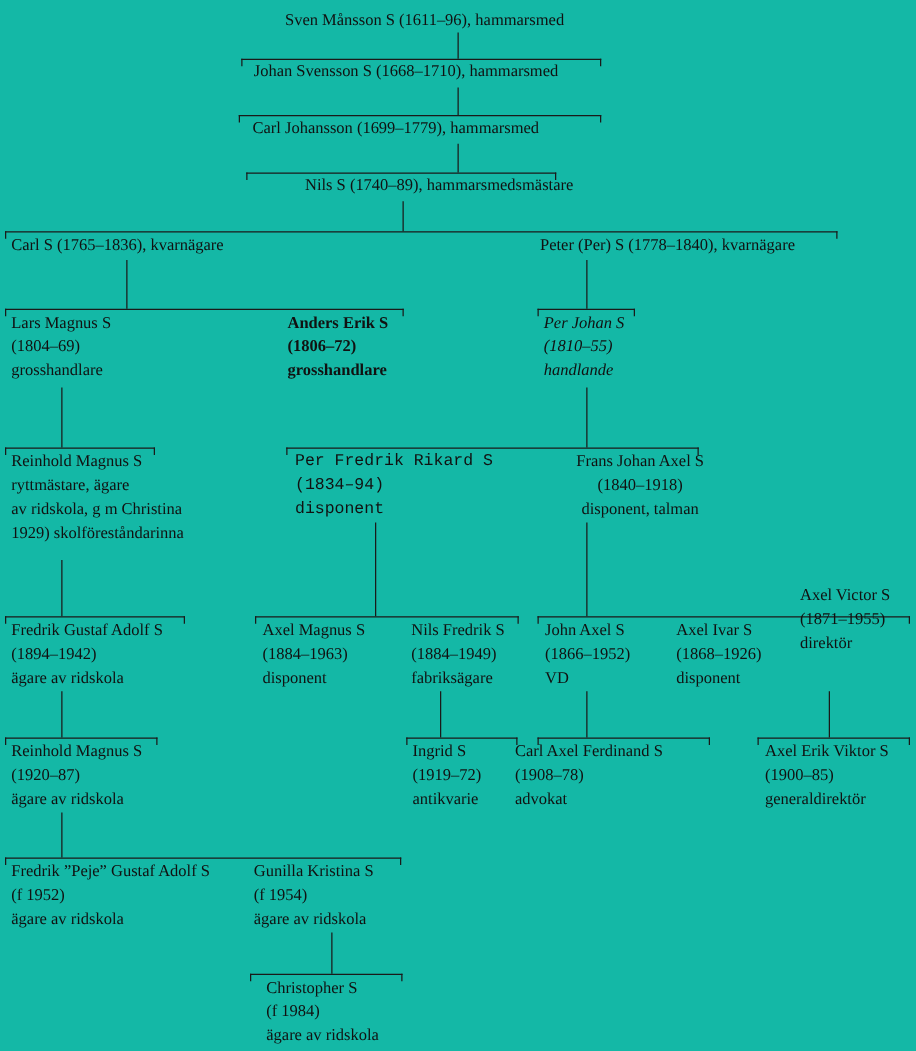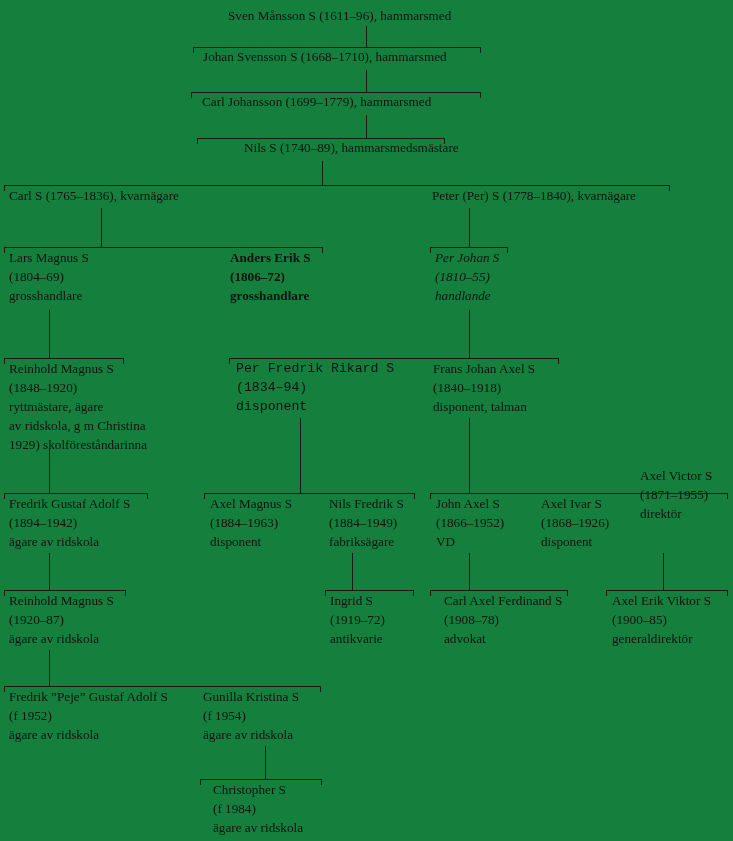--- a/index.html
+++ b/index.html
@@ -9,21 +9,21 @@
   }
   body {
     font-family: "Liberation Serif", "DejaVu Serif", serif;
     color: #111111;
   }
   #chart {
     position: relative;
     width: 733px;
     height: 841px;
     overflow: hidden;
-    background: #15803d;
+    background: #14b8a6;
   }
   
   .node {
     position: absolute;
     font-size: 13.2px;
     line-height: 19px;
     white-space: nowrap;
     color: #111111;
   }
   .node .ln { display: block; }
@@ -100,33 +100,32 @@
     <span class="ln">(1810–55)</span>
     <span class="ln">handlande</span>
   </div>
 
   <div class="vline" style="left:49px; top:310px; height:48px;"></div>
   <div class="vline" style="left:469px; top:310px; height:48px;"></div>
 
   <div class="bracket" style="left:4px; top:358px; width:120px;"></div>
   <div class="node" style="left:9px; top:359px;">
     <span class="ln">Reinhold Magnus S</span>
-    <span class="ln">(1848–1920)</span>
     <span class="ln">ryttmästare, ägare</span>
     <span class="ln">av ridskola, g m Christina</span>
     <span class="ln">1929) skolföreståndarinna</span>
   </div>
 
   <div class="bracket" style="left:229px; top:358px; width:330px;"></div>
   <div class="node" style="left:236px; top:359px;font-family:Liberation Mono, monospace;">
     <span class="ln">Per Fredrik Rikard S</span>
     <span class="ln">(1834–94)</span>
     <span class="ln">disponent</span>
   </div>
-  <div class="node" style="left:433px; top:359px;">
+  <div class="node" style="left:461px; top:359px;text-align:center;">
     <span class="ln">Frans Johan Axel S</span>
     <span class="ln">(1840–1918)</span>
     <span class="ln">disponent, talman</span>
   </div>
 
   <div class="vline" style="left:49px; top:448px; height:45px;"></div>
   <div class="vline" style="left:300px; top:418px; height:75px;"></div>
   <div class="vline" style="left:469px; top:418px; height:75px;"></div>
 
   <div class="bracket" style="left:4px; top:493px; width:144px;"></div>
@@ -178,21 +177,21 @@
   </div>
 
   <div class="bracket" style="left:325px; top:590px; width:89px;"></div>
   <div class="node" style="left:330px; top:591px;">
     <span class="ln">Ingrid S</span>
     <span class="ln">(1919–72)</span>
     <span class="ln">antikvarie</span>
   </div>
 
   <div class="bracket" style="left:430px; top:590px; width:138px;"></div>
-  <div class="node" style="left:444px; top:591px;">
+  <div class="node" style="left:412px; top:591px;">
     <span class="ln">Carl Axel Ferdinand S</span>
     <span class="ln">(1908–78)</span>
     <span class="ln">advokat</span>
   </div>
 
   <div class="bracket" style="left:606px; top:590px; width:122px;"></div>
   <div class="node" style="left:612px; top:591px;">
     <span class="ln">Axel Erik Viktor S</span>
     <span class="ln">(1900–85)</span>
     <span class="ln">generaldirektör</span>

